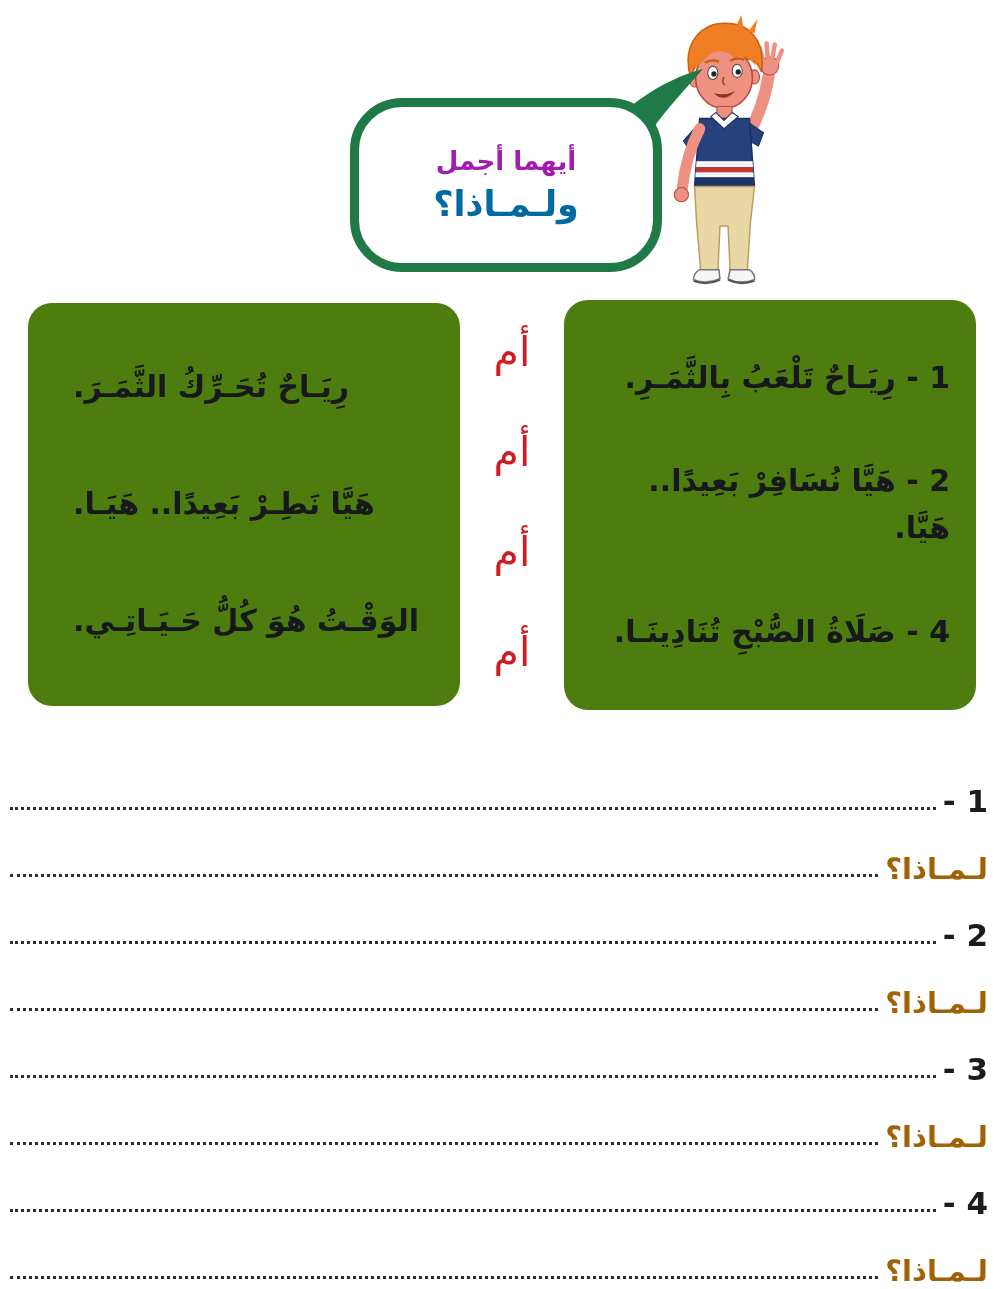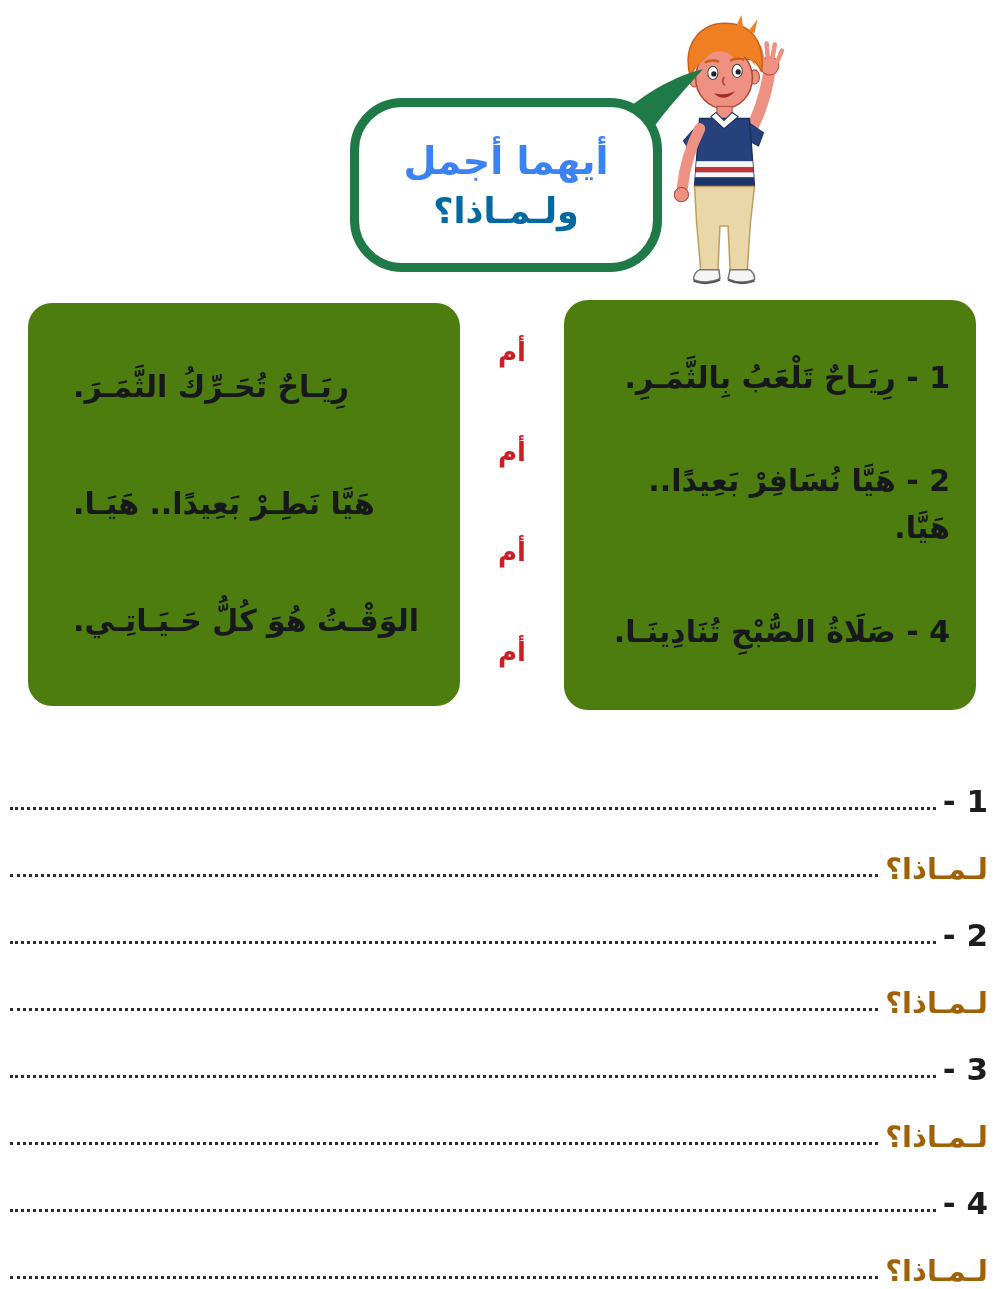--- a/index.html
+++ b/index.html
@@ -3,37 +3,37 @@
 <meta charset="utf-8">
 <style>
   * { margin:0; padding:0; box-sizing:border-box; }
   body { background:#fff; font-family:"DejaVu Sans", sans-serif; }
   .page { position:relative; width:1000px; height:1289px; background:#ffffff; overflow:hidden; }
 
   
   .bubble { position:absolute; left:350px; top:98px; width:312px; height:174px;
     background:#fff; border:9px solid #1f7a47; border-radius:52px;
     display:flex; flex-direction:column; align-items:center; justify-content:center; gap:8px; z-index:2; }
-  .bubble .l1 { color:#3b82f6; font-size:38px; font-weight:bold; }
+  .bubble .l1 { color:#a21caf; font-size:26px; font-weight:bold; }
   .bubble .l2 { color:#0369a1; font-size:35px; font-weight:bold; }
   .bubble-tail { position:absolute; left:582px; top:66px; width:126px; height:102px; z-index:1; }
   .boy { position:absolute; left:652px; top:12px; width:142px; height:276px; }
 
   
   .panel { position:absolute; display:flex; flex-direction:column; justify-content:space-around;
     direction:rtl; font-weight:bold; color:#17181c; }
   .panel-right { left:564px; top:300px; width:412px; height:410px; background:#4d7c0f;
     border-radius:24px; padding:26px 26px; font-size:30px; }
   .panel-left { left:28px; top:303px; width:432px; height:403px; background:#4d7c0f;
     border-radius:24px; padding:26px 40px 26px 45px; font-size:30px;align-items:flex-end; }
   .panel .row { text-align:right; line-height:1.55; }
 
   .or-col { position:absolute; left:462px; top:302px; width:100px; height:400px;
     display:flex; flex-direction:column; justify-content:space-around; align-items:center; }
-  .or-col .or { color:#cf1d24; font-size:26px; font-weight:bold; }
+  .or-col .or { color:#cf1d24; font-size:41px; font-weight:normal; }
 
   
   .answers { position:absolute; left:10px; top:752px; width:978px; }
   .ans-row { direction:rtl; display:flex; align-items:flex-end; height:67px; gap:7px; }
   .ans-label { font-size:31px; font-weight:bold; color:#1c1c1c; line-height:1; padding-bottom:2px; white-space:nowrap; }
   .ans-row.why .ans-label { color:#a16207; font-size:29px; }
   .dots { flex:1; border-bottom:3px dotted #2e2e2e; margin-bottom:9px; }
 </style>
 </head>
 <body>

